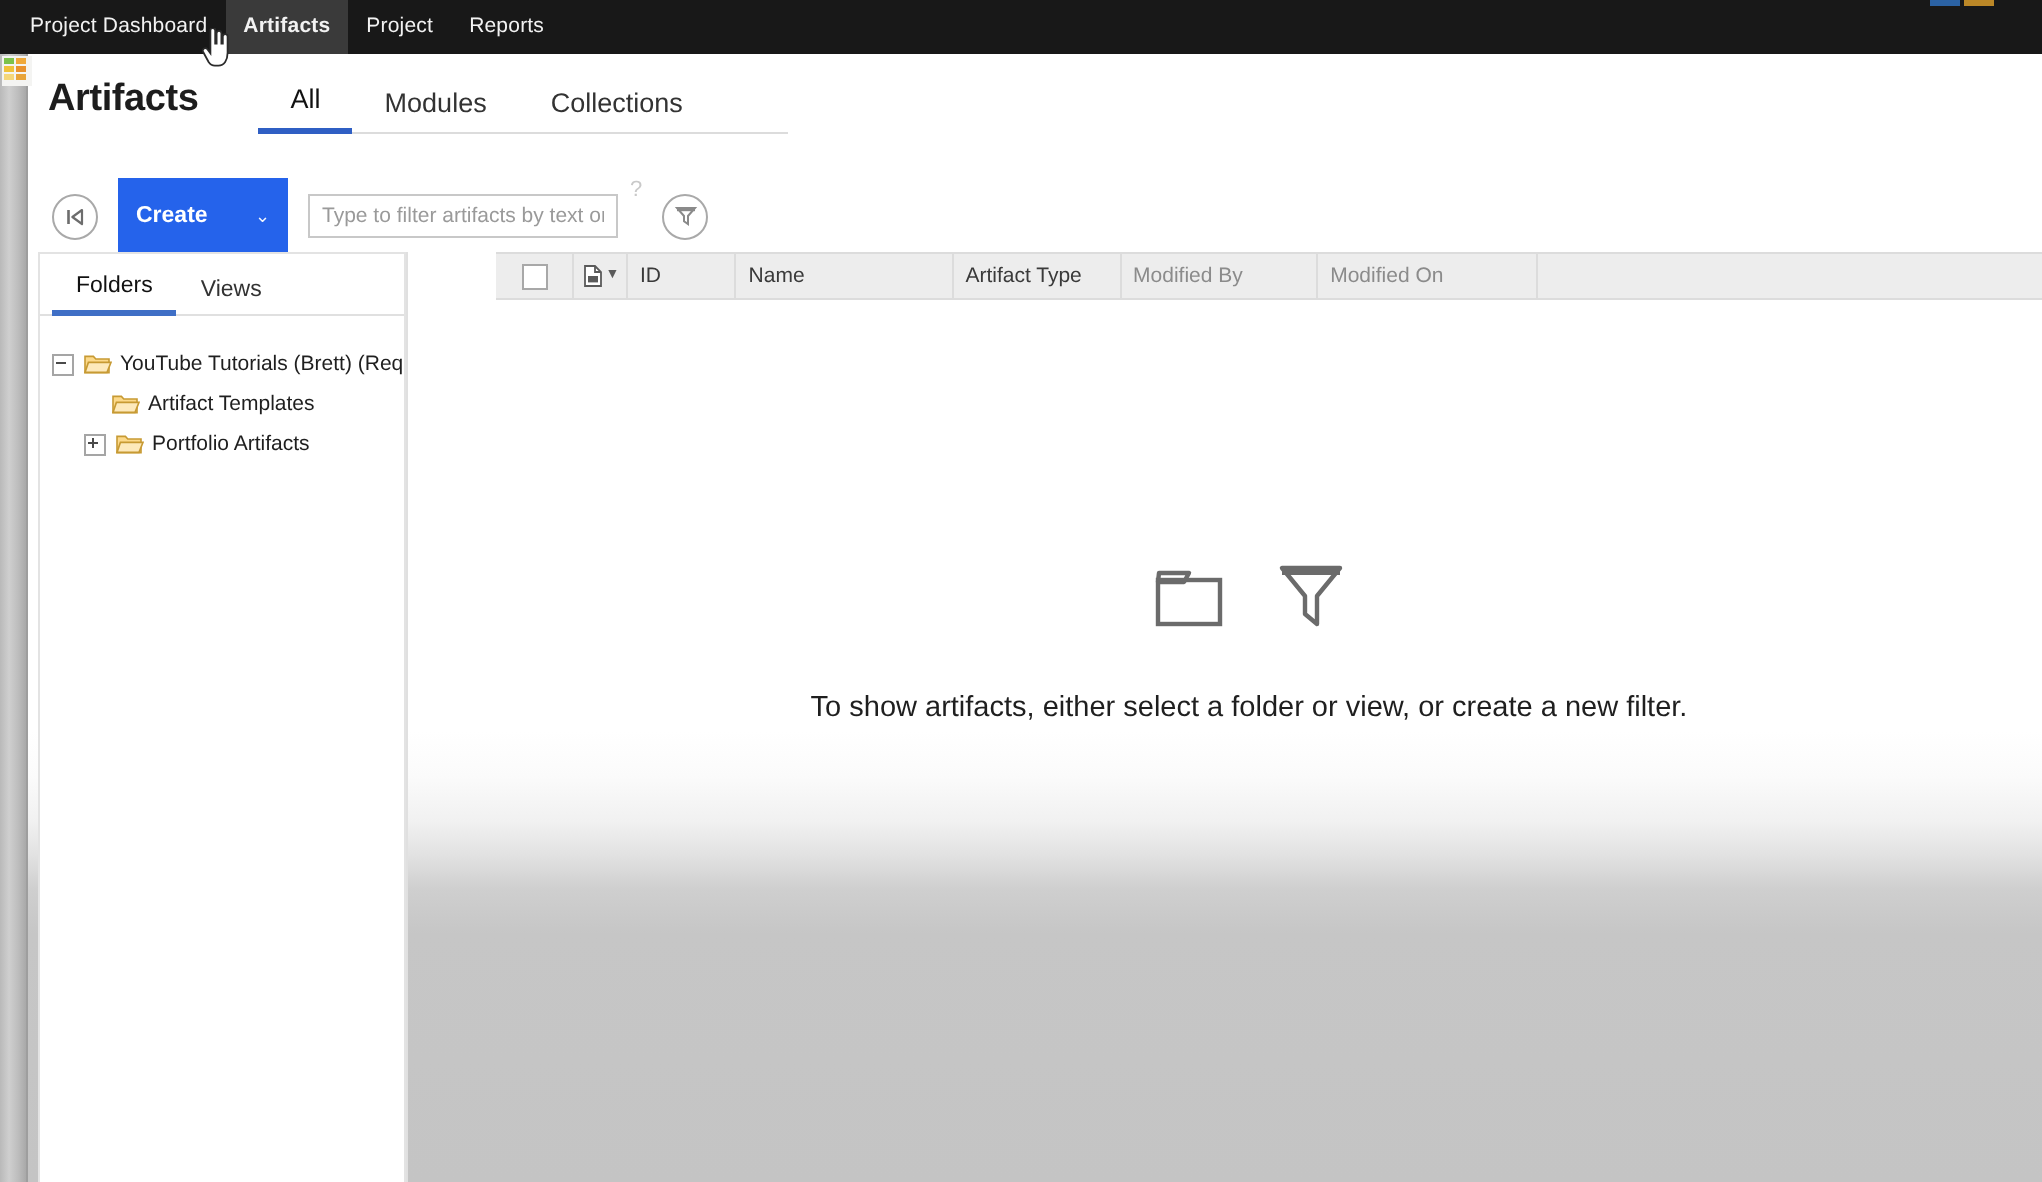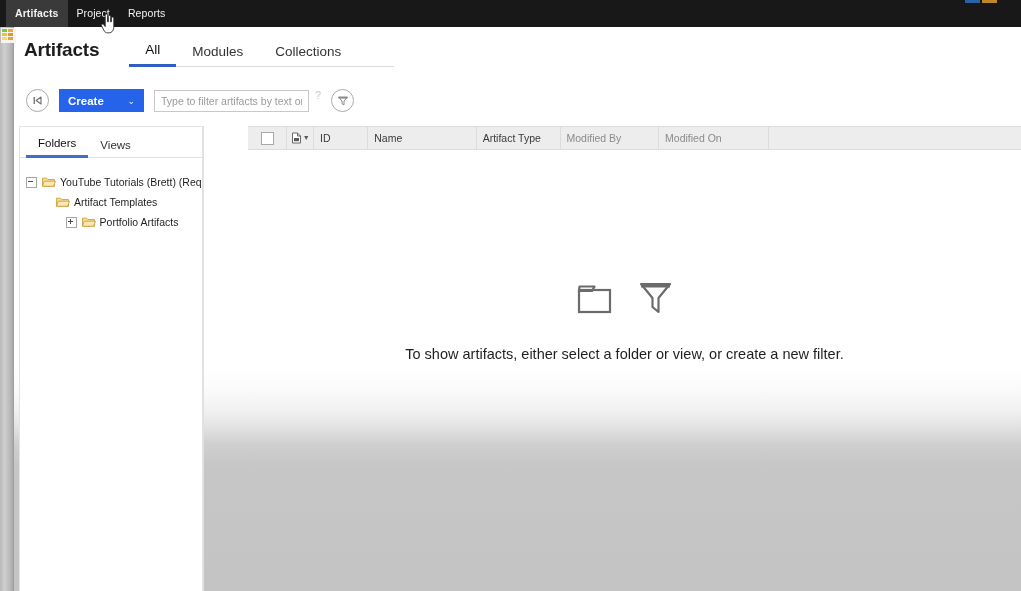--- a/index.html
+++ b/index.html
@@ -161,21 +161,21 @@
     display: flex; align-items: center; justify-content: center;
     background: #fff;
     cursor: pointer;
     color: #6d6d6d;
   }
   .create-btn {
     display: flex;
     align-items: center;
     justify-content: space-between;
     width: 85px;
-    height: 23px;
+    height: 38px;
     background: #2563eb;
     color: #fff;
     font-size: 11.5px;
     font-weight: bold;
     padding: 0 9px;
     box-sizing: border-box;
     cursor: pointer;
     border: none;
     font-family: inherit;
   }
@@ -246,21 +246,21 @@
     overflow: hidden;
   }
   .tree-row {
     display: flex;
     align-items: center;
     height: 20px;
     cursor: pointer;
   }
   .tree-row.lvl1 { padding-left: 0px; }
   .tree-row.lvl2 { padding-left: 30px; }
-  .tree-row.lvl2x { padding-left: 16px; justify-content: center; }
+  .tree-row.lvl2x { padding-left: 16px; }
   .expander {
     width: 9px; height: 9px;
     border: 1px solid #a5a5a5;
     background: #fff;
     position: relative;
     margin-right: 5px;
     flex: 0 0 auto;
     cursor: pointer;
   }
   .expander::before {
@@ -370,20 +370,21 @@
     background: #e0e0e0;
     z-index: 7;
   }
 </style>
 </head>
 <body>
 
 <div id="app">
 
   <div class="topnav">
+    <div class="topnav-item">Project Dashboard</div>
     <div class="topnav-item active">Artifacts</div>
     <div class="topnav-item">Project</div>
     <div class="topnav-item">Reports</div>
     <div class="topnav-corner">
       <i class="cc-blue"></i>
         <i class="cc-orange"></i>
     </div>
   </div>
 
   <svg class="cursor-hand" viewBox="0 0 16 20">

